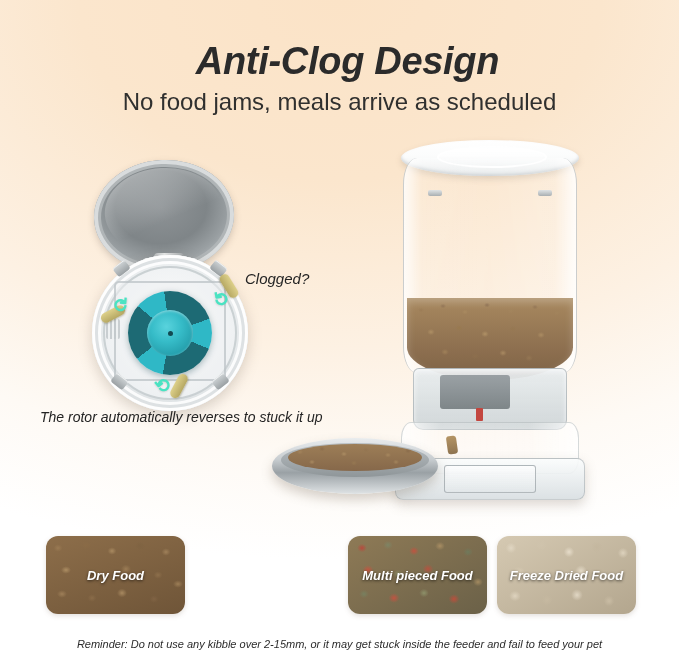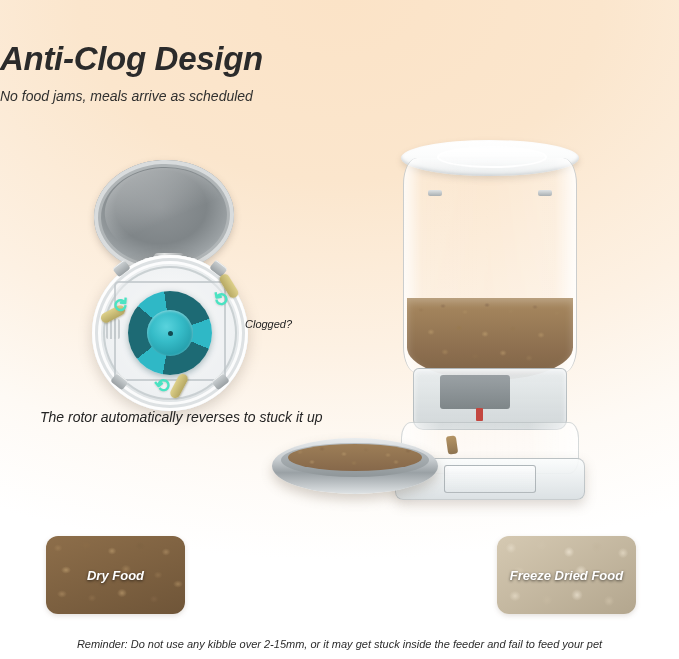--- a/index.html
+++ b/index.html
@@ -14,36 +14,37 @@
     position:absolute; inset:0;
     width:679px; height:659px;
     background:
       radial-gradient(120% 85% at 50% 0%, #fbe3c7 0%, #fbe6cd 32%, #fdf1e3 62%, #fefaf5 82%, #ffffff 100%),
       linear-gradient(180deg, #fbe4c9 0%, #fce9d4 40%, #fdf4ea 70%, #ffffff 92%);
     overflow:hidden;
   }
 
   
   .title {
-    position:absolute; left:0; right:0; top:40px;
-    text-align:left;
-    font-size:33px; font-weight:bold; font-style:italic;
+    position:absolute; left:16px; right:0; top:40px;
+    text-align:center;
+    font-size:38px; font-weight:bold; font-style:italic;
     letter-spacing:-0.3px;
     color:#2b2b2b;
   }
   .subtitle {
     position:absolute; left:0; right:0; top:88px;
-    font-size:14px; font-style:italic; font-weight:400;
+    text-align:center;
+    font-size:24px; font-weight:400;
     color:#30302f;
   }
 
   
   .ann-clogged {
     position:absolute; left:245px; top:270px;
-    font-size:11px; font-style:italic; color:#242424;margin-top:48px;
+    font-size:15px; font-style:italic; color:#242424;
   }
   .ann-rotor {
     position:absolute; left:40px; top:409px;
     font-size:14px; font-style:italic; color:#242424;
     white-space:nowrap;
   }
   .reminder {
     position:absolute; left:0; right:0; top:638px;
     text-align:center;
     font-size:11px; font-style:italic; color:#2c2c2c;
@@ -429,20 +430,23 @@
   <div id="bowl">
     <div class="bowl-outer"></div>
     <div class="bowl-inner"></div>
     <div class="bowl-food"></div>
   </div>
 
   <div id="swatch-row">
     <div class="swatch sw0 tex-dry">
       <div class="label">Dry Food</div>
     </div>
+    <div class="swatch sw2 tex-multi">
+      <div class="label">Multi pieced Food</div>
+    </div>
     <div class="swatch sw3 tex-freeze">
       <div class="label">Freeze Dried Food</div>
     </div>
   </div>
 
   <div class="reminder">Reminder: Do not use any kibble over 2-15mm, or it may get stuck inside the feeder and fail to feed your pet</div>
 
 </div>
 
 </body></html>

